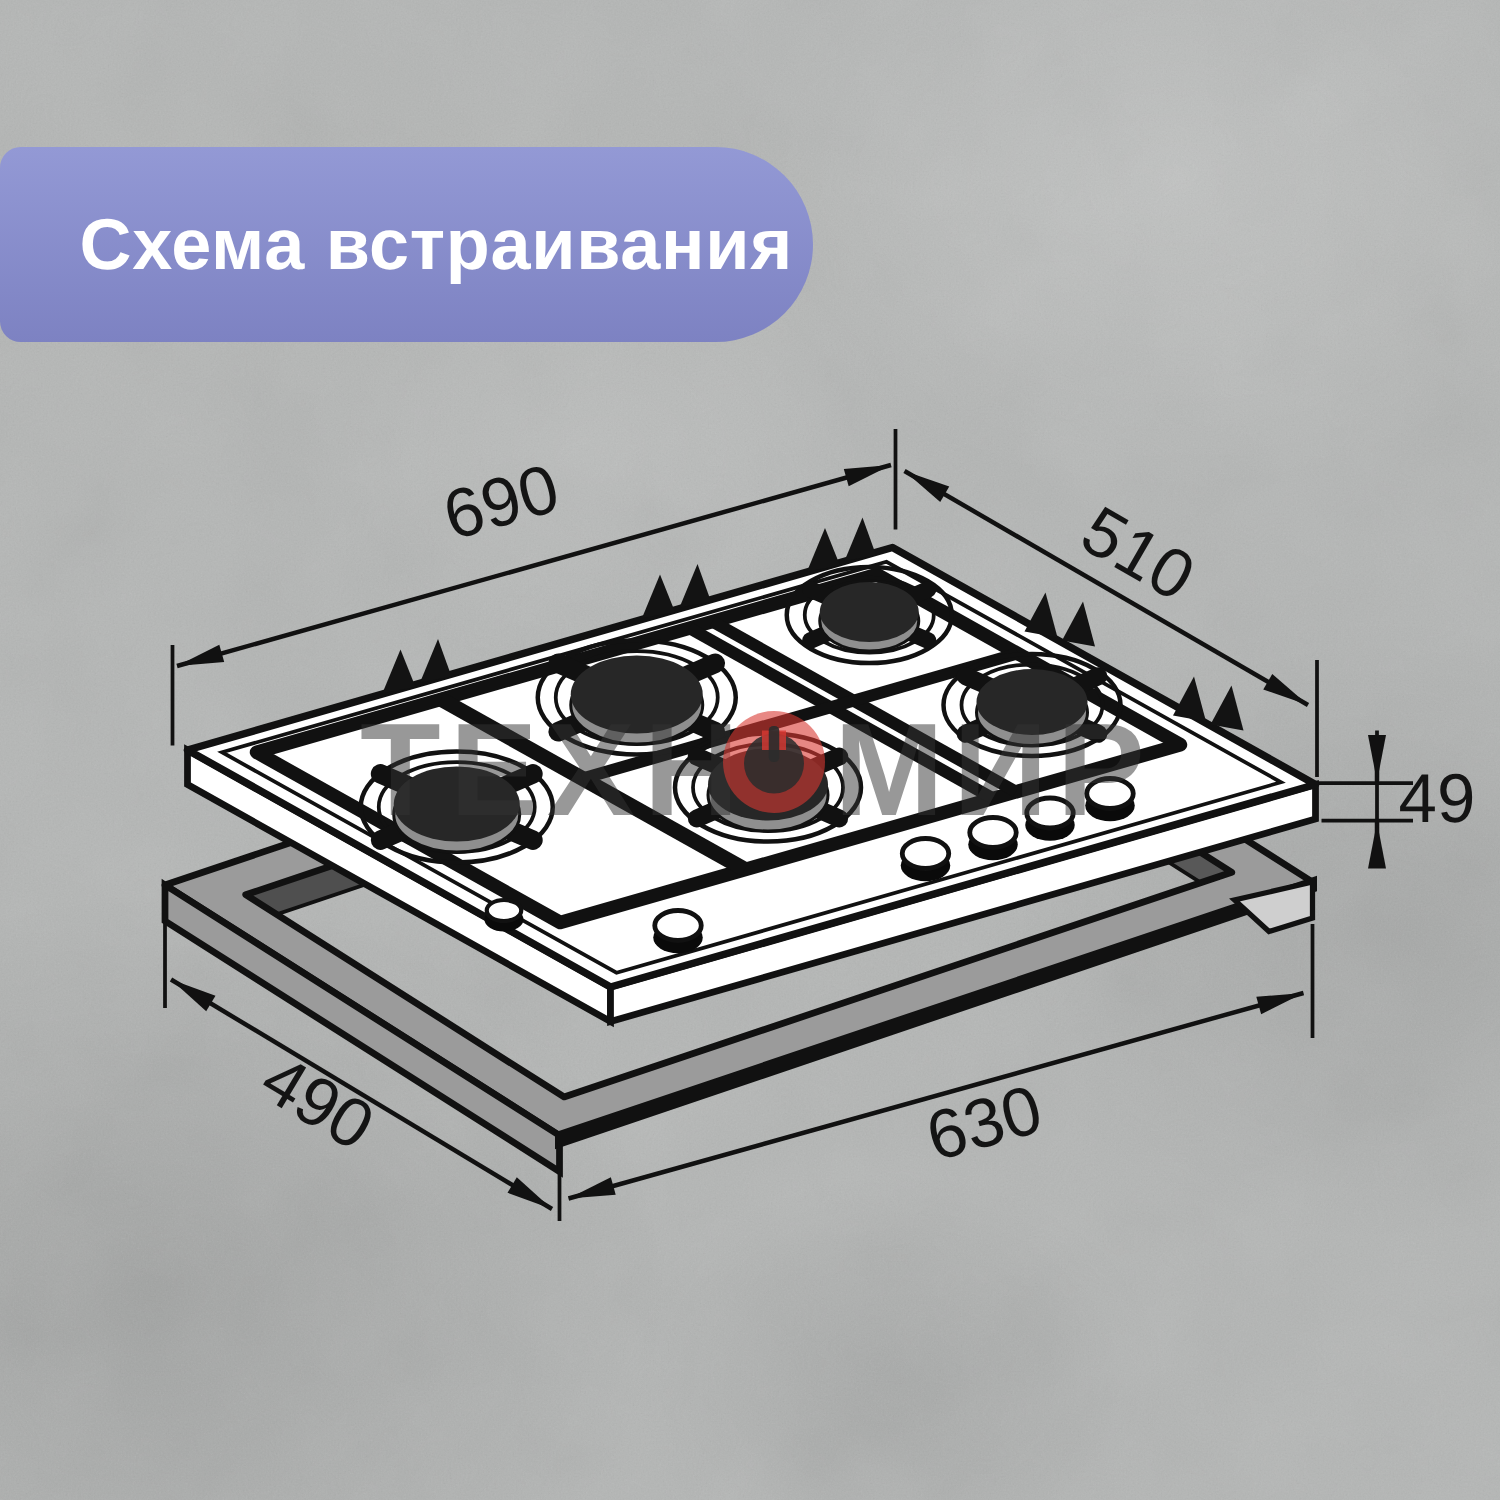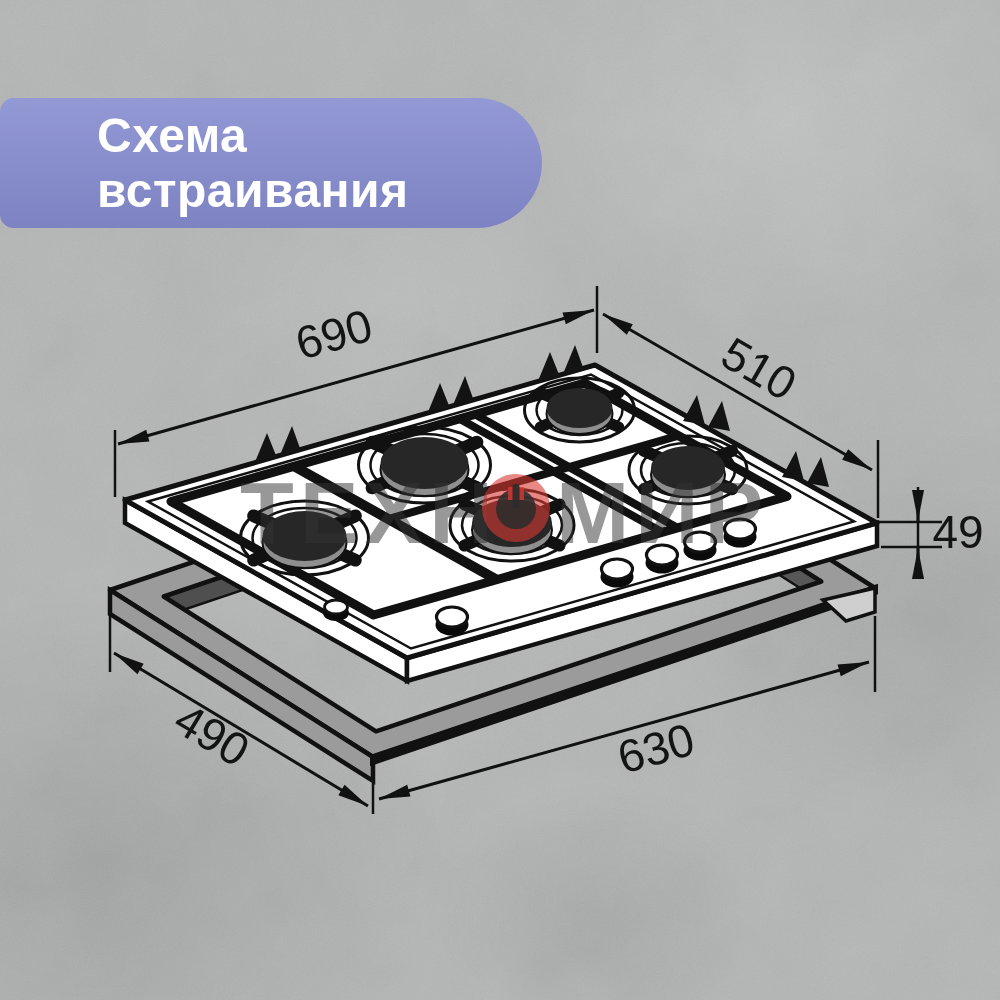--- a/index.html
+++ b/index.html
@@ -17,21 +17,21 @@
       radial-gradient(380px 300px at 92% 62%, rgba(0,0,0,.08), transparent 70%),
       radial-gradient(260px 200px at 60% 92%, rgba(0,0,0,.07), transparent 70%),
       #b4b6b5;
   }
   .noise{position:absolute;inset:0;pointer-events:none;}
   .badge{
     position:absolute;left:0;top:98px;width:542px;height:130px;
     border-radius:14px 66px 66px 14px;
     background:linear-gradient(180deg,#9399d5 0%,#8artifact 100%);
     background:linear-gradient(180deg,#9399d5 0%,#7d82c2 100%);
-    display:flex;align-items:center;box-sizing:border-box;padding-left:97px;
+    display:flex;align-items:center;box-sizing:border-box;padding-left:53px;
   }
   .badge span{
     color:#fff;font-size:48px;font-weight:bold;letter-spacing:.5px;
   }
   .diagram-svg{position:absolute;inset:0;}
   text.dim{font-family:"Liberation Sans",sans-serif;font-size:46px;fill:#141414;}
   text.wm{font-family:"Liberation Sans",sans-serif;font-weight:bold;font-size:88px;
           letter-spacing:6px;fill:#333333;opacity:.5;}
 </style>
 </head>

